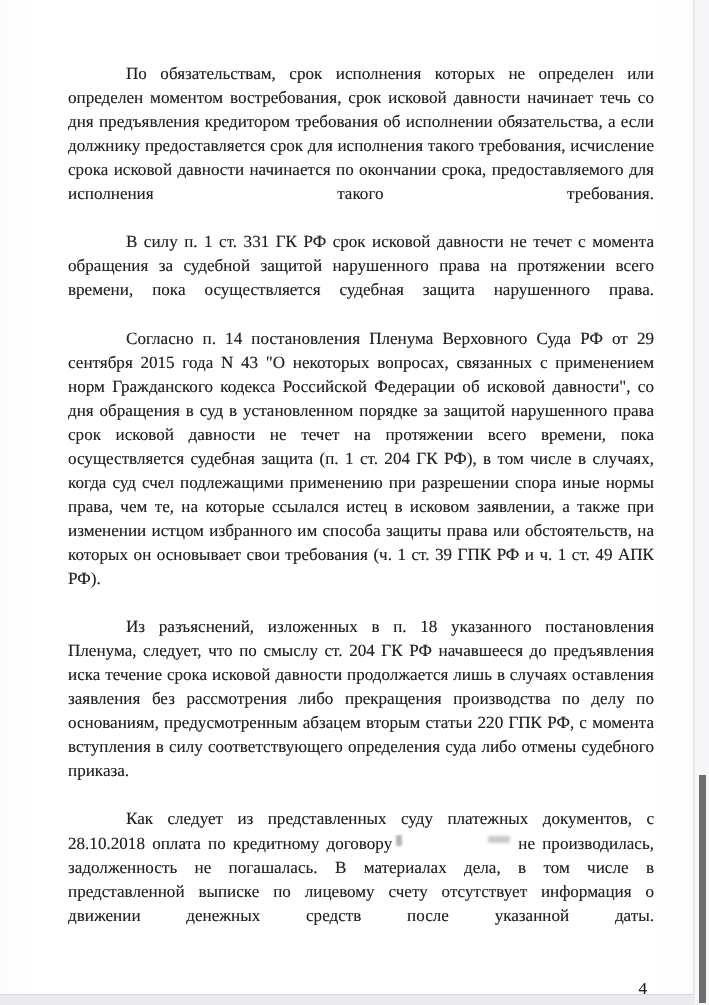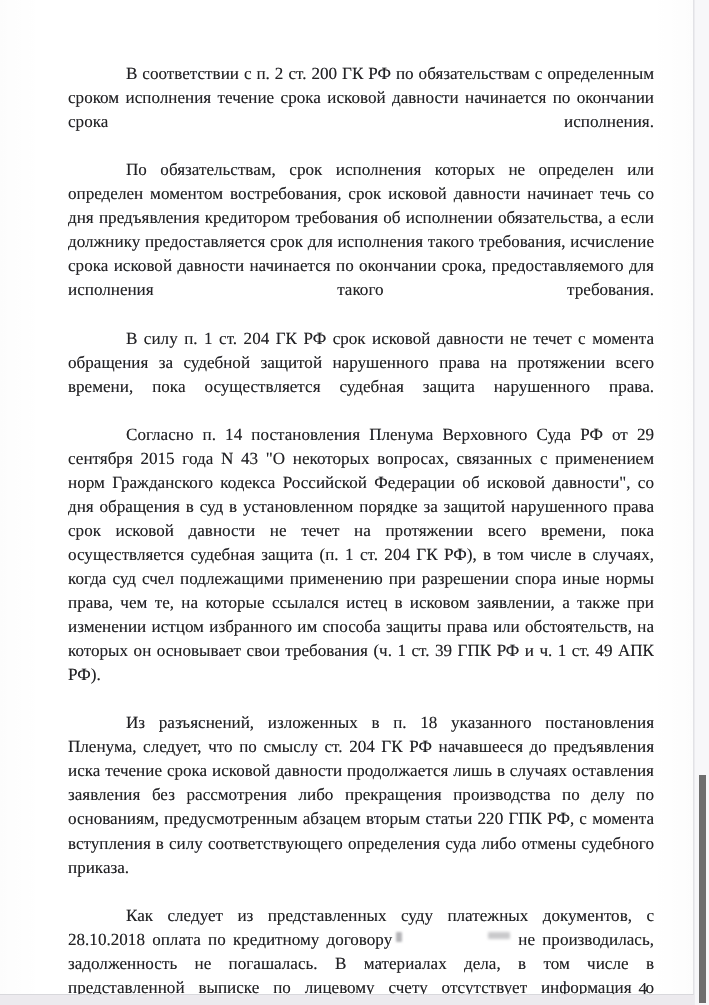--- a/index.html
+++ b/index.html
@@ -159,25 +159,24 @@
 </style>
 </head>
 <body>
 
 <div class="viewer">
 
   <div class="page-sheet">
 
     <div class="text-column">
 
-      <p class="para">В соответствии с п. 2 ст. 200 ГК РФ по обязательствам с определенным сроком исполнения течение срока исковой давности начинается по окончании срока исполнения.</p>
 
       <p class="para">По обязательствам, срок исполнения которых не определен или определен моментом востребования, срок исковой давности начинает течь со дня предъявления кредитором требования об исполнении обязательства, а если должнику предоставляется срок для исполнения такого требования, исчисление срока исковой давности начинается по окончании срока, предоставляемого для исполнения такого требования.</p>
 
-      <p class="para">В силу п. 1 ст. 204 ГК РФ срок исковой давности не течет с момента обращения за судебной защитой нарушенного права на протяжении всего времени, пока осуществляется судебная защита нарушенного права.</p>
+      <p class="para">В силу п. 1 ст. 331 ГК РФ срок исковой давности не течет с момента обращения за судебной защитой нарушенного права на протяжении всего времени, пока осуществляется судебная защита нарушенного права.</p>
 
       <p class="para">Согласно п. 14 постановления Пленума Верховного Суда РФ от 29 сентября 2015 года N 43 "О некоторых вопросах, связанных с применением норм Гражданского кодекса Российской Федерации об исковой давности", со дня обращения в суд в установленном порядке за защитой нарушенного права срок исковой давности не течет на протяжении всего времени, пока осуществляется судебная защита (п. 1 ст. 204 ГК РФ), в том числе в случаях, когда суд счел подлежащими применению при разрешении спора иные нормы права, чем те, на которые ссылался истец в исковом заявлении, а также при изменении истцом избранного им способа защиты права или обстоятельств, на которых он основывает свои требования (ч. 1 ст. 39 ГПК РФ и ч. 1 ст. 49 АПК РФ).</p>
 
       <p class="para">Из разъяснений, изложенных в п. 18 указанного постановления Пленума, следует, что по смыслу ст. 204 ГК РФ начавшееся до предъявления иска течение срока исковой давности продолжается лишь в случаях оставления заявления без рассмотрения либо прекращения производства по делу по основаниям, предусмотренным абзацем вторым статьи 220 ГПК РФ, с момента вступления в силу соответствующего определения суда либо отмены судебного приказа.</p>
 
       <p class="para"><span>Как следует из представленных  суду платежных документов, с 28.10.2018 оплата по кредитному договору</span><span class="redacted"></span><span>не производилась, задолженность    не погашалась.    В материалах дела, в том числе в представленной выписке по лицевому счету отсутствует информация о движении денежных средств  после указанной даты.</span></p>
 
       <div class="page-number">4</div>
 
     </div>

